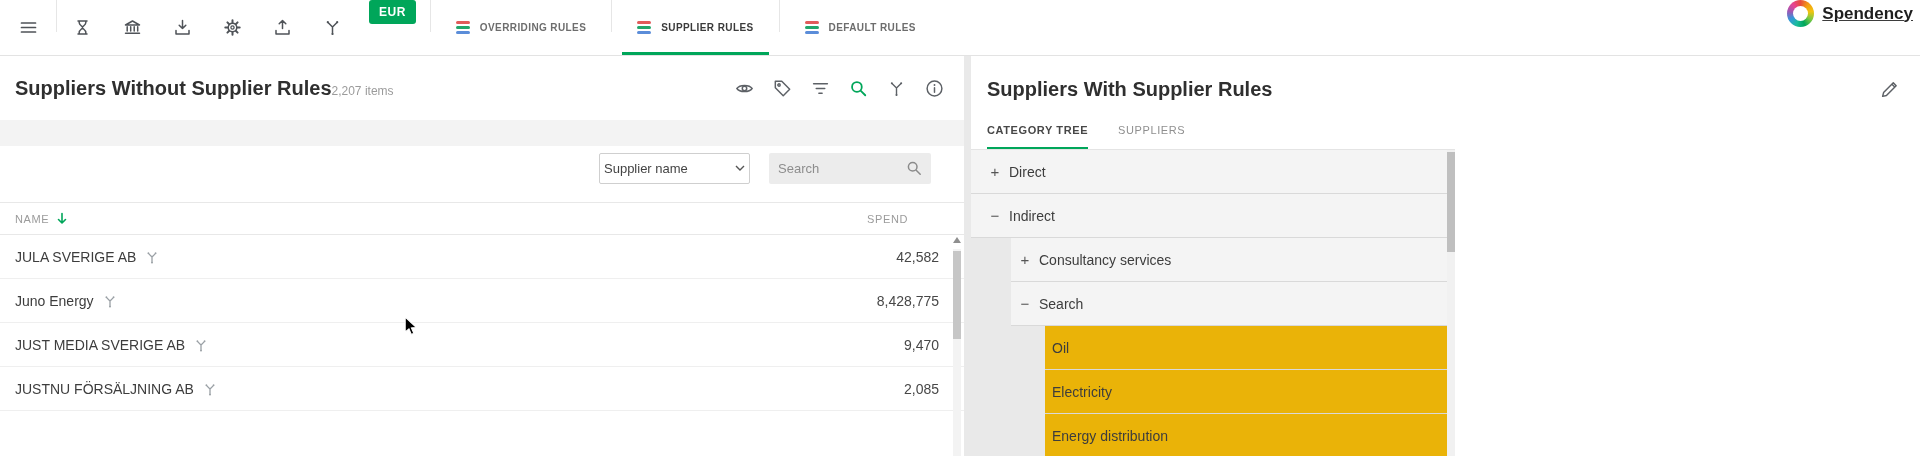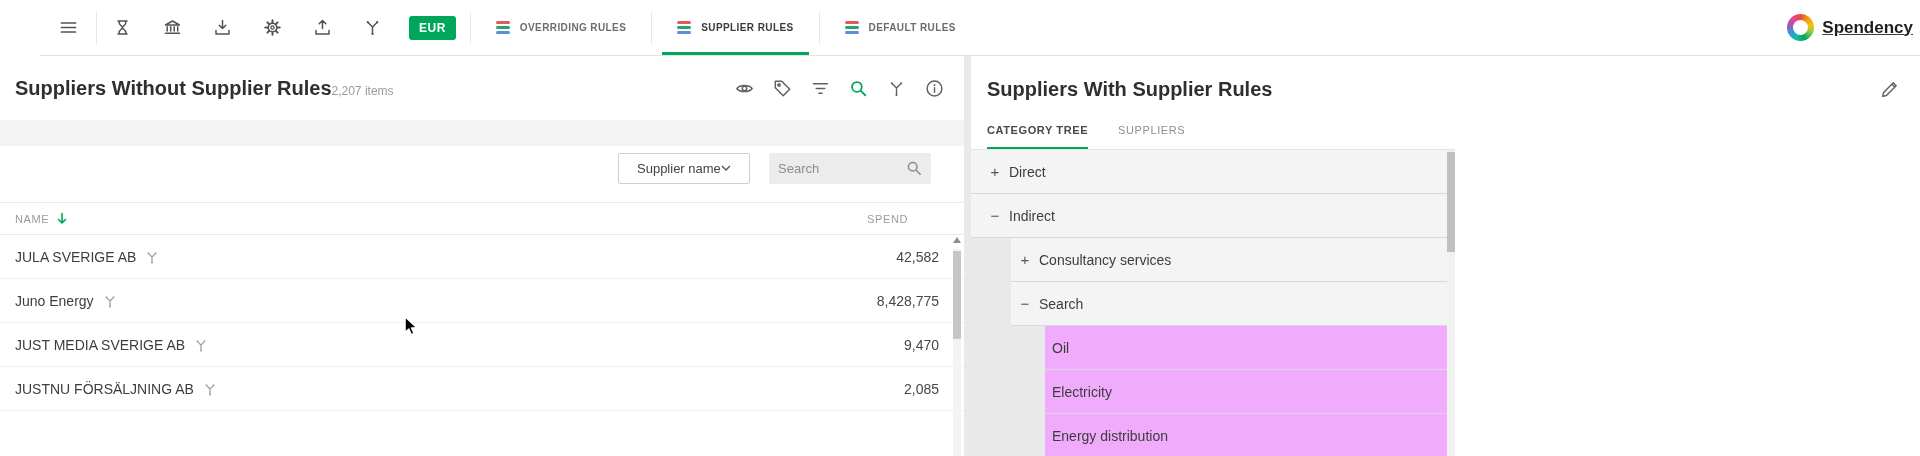--- a/index.html
+++ b/index.html
@@ -9,21 +9,21 @@
     font-family: "Liberation Sans", sans-serif;
     background: #ffffff;
     color: #3d3d3d;
   }
   svg { display: block; }
 
   
   .topbar {
     position: absolute; top: 0; left: 0; right: 0; height: 56px;
     background: #fff; border-bottom: 1px solid #e3e3e3;
-    display: flex; align-items: center; z-index: 5; margin-left: 40px;
+    display: flex; align-items: flex-start; z-index: 5;
   }
   .tb-btn {
     width: 50px; height: 55px; display: flex; align-items: center;
     justify-content: center; cursor: pointer; flex: 0 0 auto;
   }
   .tb-btn:first-child { width: 56px; }
   .tb-sep { width: 1px; height: 32px; background: #e6e6e6; flex: 0 0 auto; }
   .eur-badge {
     margin: 0 14px 0 12px; background: #00A65A; color: #fff;
     font-size: 12px; font-weight: bold; letter-spacing: .5px;
@@ -60,22 +60,22 @@
 
   
   .lp-header { height: 64px; display: flex; align-items: center; padding: 0 20px 0 15px; }
   .panel-title { font-size: 20px; font-weight: bold; color: #2f2f2f; }
   .lp-count { font-size: 12px; color: #9b9b9b; position: relative; top: 3px; }
   .lp-icons { margin-left: auto; display: flex; align-items: center; gap: 18px; }
   .icon-btn { width: 20px; height: 20px; cursor: pointer; display: flex; align-items: center; justify-content: center; }
   .lp-graystrip { height: 26px; background: #f3f3f3; }
   .lp-filterrow { height: 44px; display: flex; align-items: center; justify-content: flex-end; gap: 19px; padding-right: 33px; background: #fff; }
   .dropdown {
-    width: 132px; height: 31px; border: 1px solid #cfcfcf; border-radius: 2px;
-    background: #fff; display: flex; align-items: center; padding: 0 18px;
+    width: 151px; height: 31px; border: 1px solid #cfcfcf; border-radius: 2px;
+    background: #fff; display: flex; align-items: center; padding: 0 4px;
     font-size: 13px; color: #444; cursor: pointer;
   }
   .dropdown .chev { margin-left: auto; }
   .searchbox {
     width: 162px; height: 31px; background: #ececec; border-radius: 2px;
     display: flex; align-items: center; padding: 0 9px;
   }
   .searchbox input {
     flex: 1; border: none; outline: none; background: transparent;
     font-size: 13px; color: #555; font-family: "Liberation Sans", sans-serif; min-width: 0;
@@ -119,21 +119,21 @@
   .tree-row {
     height: 44px; display: flex; align-items: center; font-size: 14px; color: #3d3d3d;
     border-bottom: 1px solid #d9d9d9; cursor: pointer; background: #f4f4f4;
   }
   .tree-row .exp {
     width: 12px; margin-right: 8px; font-size: 15px; color: #555; text-align: center;
     flex: 0 0 auto; cursor: pointer;
   }
   .tree-row.lvl0 { margin-left: 0; padding-left: 18px; }
   .tree-row.lvl1 { margin-left: 40px; padding-left: 8px; }
-  .tree-row.lvl2 { margin-left: 74px; padding-left: 7px; background: #f0abfc; }
+  .tree-row.lvl2 { margin-left: 74px; padding-left: 7px; background: #eab308; }
   .rp-scroll { position: absolute; top: 0; right: 0; bottom: 0; width: 8px; background: #f1f1f1; }
   .rp-scroll .thumb { position: absolute; top: 2px; left: 0; width: 8px; height: 100px; background: #bfbfbf; cursor: pointer; }
 
   
   .mouse-cursor { position: absolute; left: 404px; top: 316px; z-index: 99; pointer-events: none; }
 </style>
 </head>
 <body>
 
 <div class="topbar">

